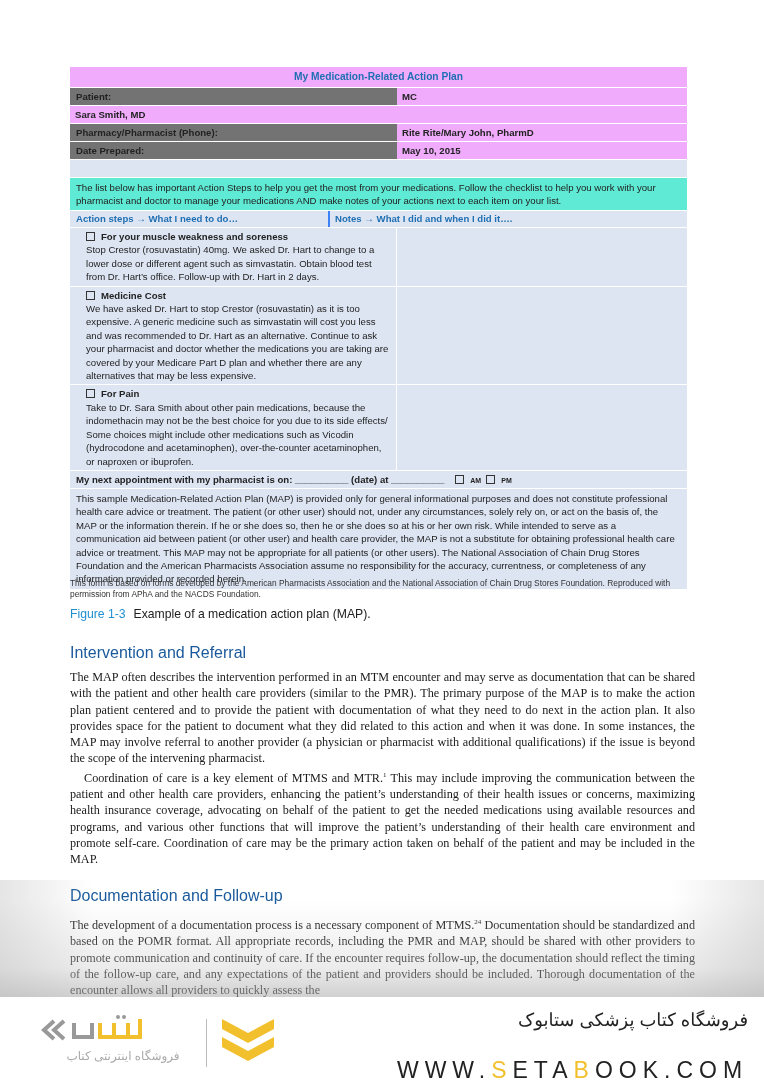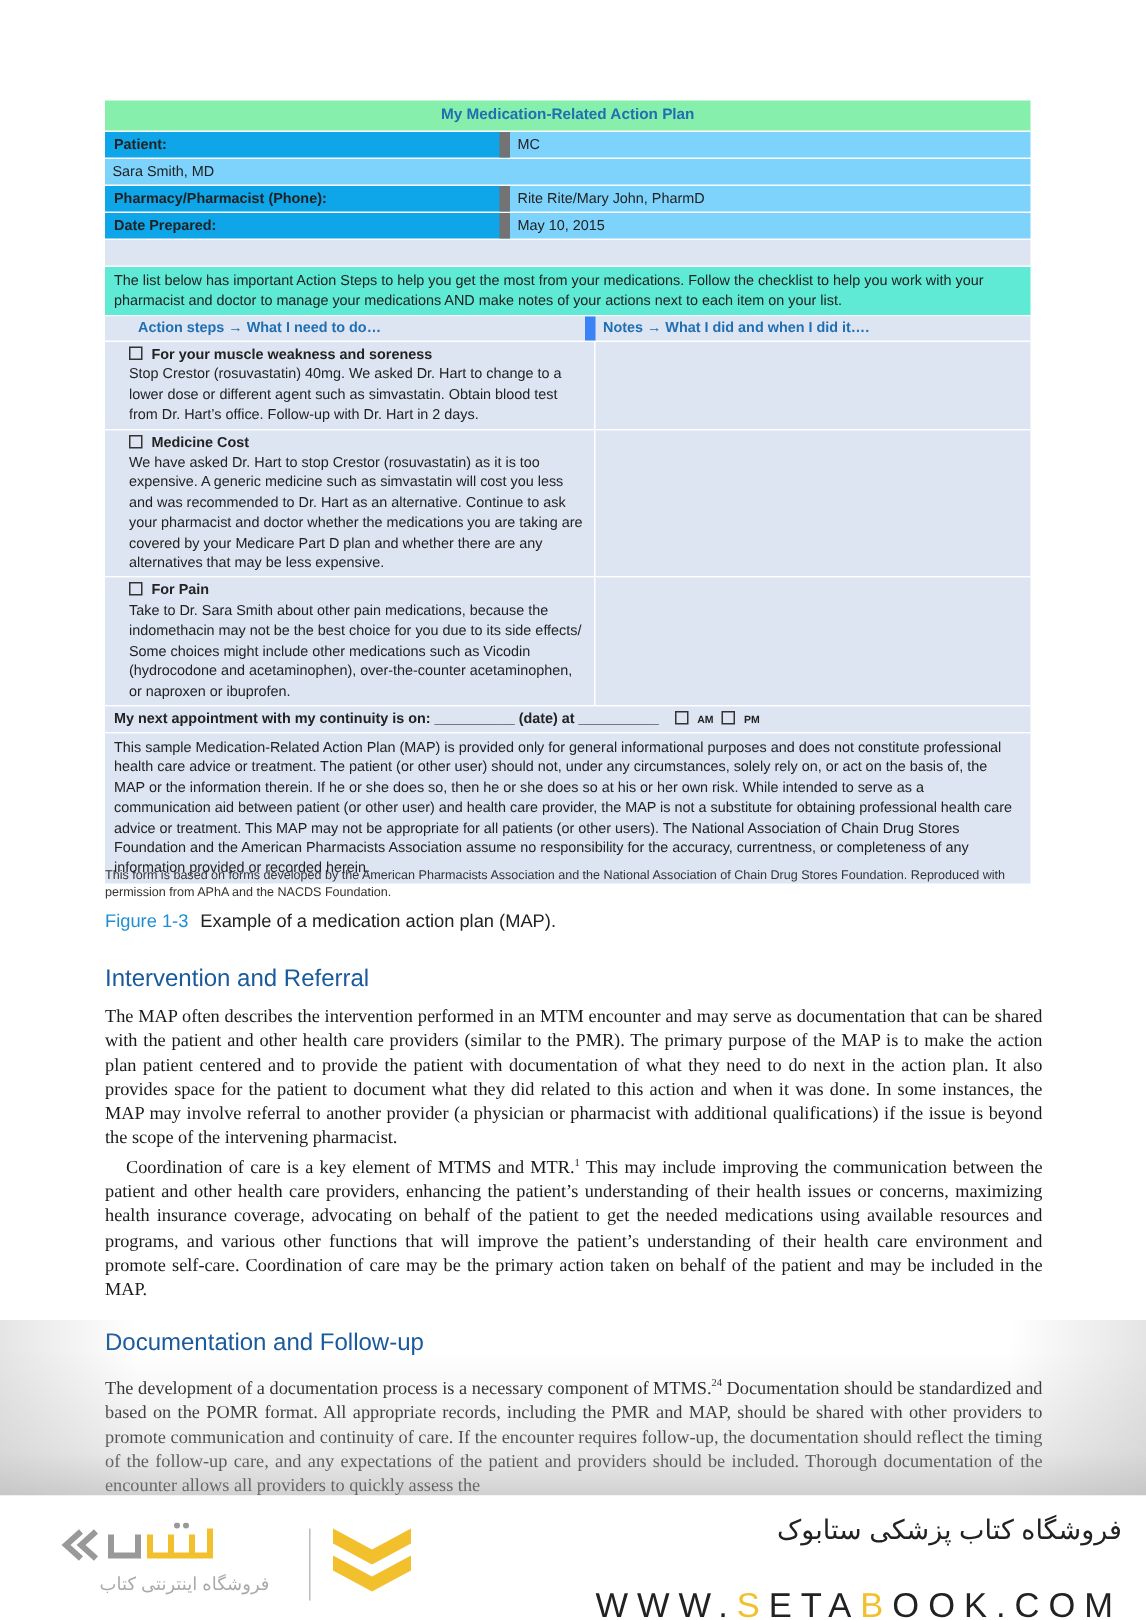--- a/index.html
+++ b/index.html
@@ -16,31 +16,31 @@
   }
   .vignette-sides {
     position: absolute; left: 0; top: 880px; width: 764px; height: 117px;
     background: linear-gradient(to right, rgba(180,180,180,0.35) 0%, rgba(255,255,255,0) 12%, rgba(255,255,255,0) 88%, rgba(180,180,180,0.35) 100%);
     pointer-events: none;
   }
 
   
   .map { position: absolute; left: 70px; top: 67px; width: 617px; font-size: 9.6px; color: #222; }
   .map .title {
-    height: 20px; line-height: 20px; text-align: center; background: #86efac;
+    height: 20px; line-height: 20px; text-align: center; background: #f0abfc;
     color: #1f6fb2; font-weight: bold; font-size: 10.2px;
     border-bottom: 1px solid #fff;
   }
   .map .inforow { display: flex; height: 17px; line-height: 17px; border-bottom: 1px solid #fff; }
-  .map .inforow .k { width: 270px; background: #0ea5e9; padding-left: 6px; font-weight: bold; box-sizing: border-box; border-right: 7px solid #737373; }
-  .map .inforow .v { flex: 1; background: #7dd3fc; padding-left: 5px; }
+  .map .inforow .k { width: 327px; background: #737373; padding-left: 6px; font-weight: bold; box-sizing: border-box; border-right: 7px solid #737373; }
+  .map .inforow .v { flex: 1; background: #f0abfc; padding-left: 5px; font-weight: bold; }
   .map .spacer { height: 17px; background: #dde5f3; border-bottom: 1px solid #fff; }
   .map .intro { background: #5eead4; padding: 3px 6px 3px 6px; line-height: 13px; border-bottom: 1px solid #fff; }
   .map .hdr { display: flex; height: 16px; line-height: 16px; background: #dde5f3; border-bottom: 1px solid #fff; color: #1f6fb2; font-weight: bold; }
-  .map .hdr .a { width: 327px; padding-left: 22px; box-sizing: border-box; border-right: 7px solid #3b82f6; }
+  .map .hdr .a { width: 260px; padding-left: 6px; box-sizing: border-box; border-right: 2px solid #3b82f6; }
   .map .hdr .n { flex: 1; padding-left: 5px; }
   .map .step { display: flex; border-bottom: 1px solid #fff; background: #dde5f3; }
   .map .step .left { width: 327px; padding: 2px 4px 2px 16px; box-sizing: border-box; border-right: 1px solid #fff; line-height: 13.4px; }
   .map .step .right { flex: 1; }
   .map .step .stitle { font-weight: bold; }
   .cb { display: inline-block; width: 7px; height: 7px; border: 1px solid #333; margin-right: 6px; vertical-align: -1px; background: transparent; }
   .map .appt { height: 17px; line-height: 17px; background: #dde5f3; border-bottom: 1px solid #fff; padding-left: 6px; font-weight: bold; }
   .map .appt .small { font-size: 7px; font-weight: bold; }
   .map .disclaimer { background: #dde5f3; padding: 3px 6px; line-height: 13.4px; }
 
@@ -116,21 +116,21 @@
     </div>
     <div class="step">
       <div class="left">
         <div class="stitle"><span class="cb"></span><span>For Pain</span></div>
         <div>Take to Dr. Sara Smith about other pain medications, because the indomethacin may not be the best choice for you due to its side effects/ Some choices might include other medications such as Vicodin (hydrocodone and acetaminophen), over-the-counter acetaminophen, or naproxen or ibuprofen.</div>
       </div>
       <div class="right"></div>
     </div>
 
     <div class="appt">
-      <span>My next appointment with my continuity is on: __________  (date) at __________</span>
+      <span>My next appointment with my pharmacist is on: __________  (date) at __________</span>
       &nbsp;&nbsp;&nbsp;<span class="cb"></span><span class="small">AM</span>
       &nbsp;<span class="cb"></span><span class="small">PM</span>
     </div>
 
     <div class="disclaimer">This sample Medication-Related Action Plan (MAP) is provided only for general informational purposes and does not constitute professional health care advice or treatment. The patient (or other user) should not, under any circumstances, solely rely on, or act on the basis of, the MAP or the information therein. If he or she does so, then he or she does so at his or her own risk. While intended to serve as a communication aid between patient (or other user) and health care provider, the MAP is not a substitute for obtaining professional health care advice or treatment. This MAP may not be appropriate for all patients (or other users). The National Association of Chain Drug Stores Foundation and the American Pharmacists Association assume no responsibility for the accuracy, currentness, or completeness of any information provided or recorded herein.</div>
   </div>
 
   <div class="source">This form is based on forms developed by the American Pharmacists Association and the National Association of Chain Drug Stores Foundation.  Reproduced with permission from APhA and the NACDS Foundation.</div>
 
   <div class="figcap">

